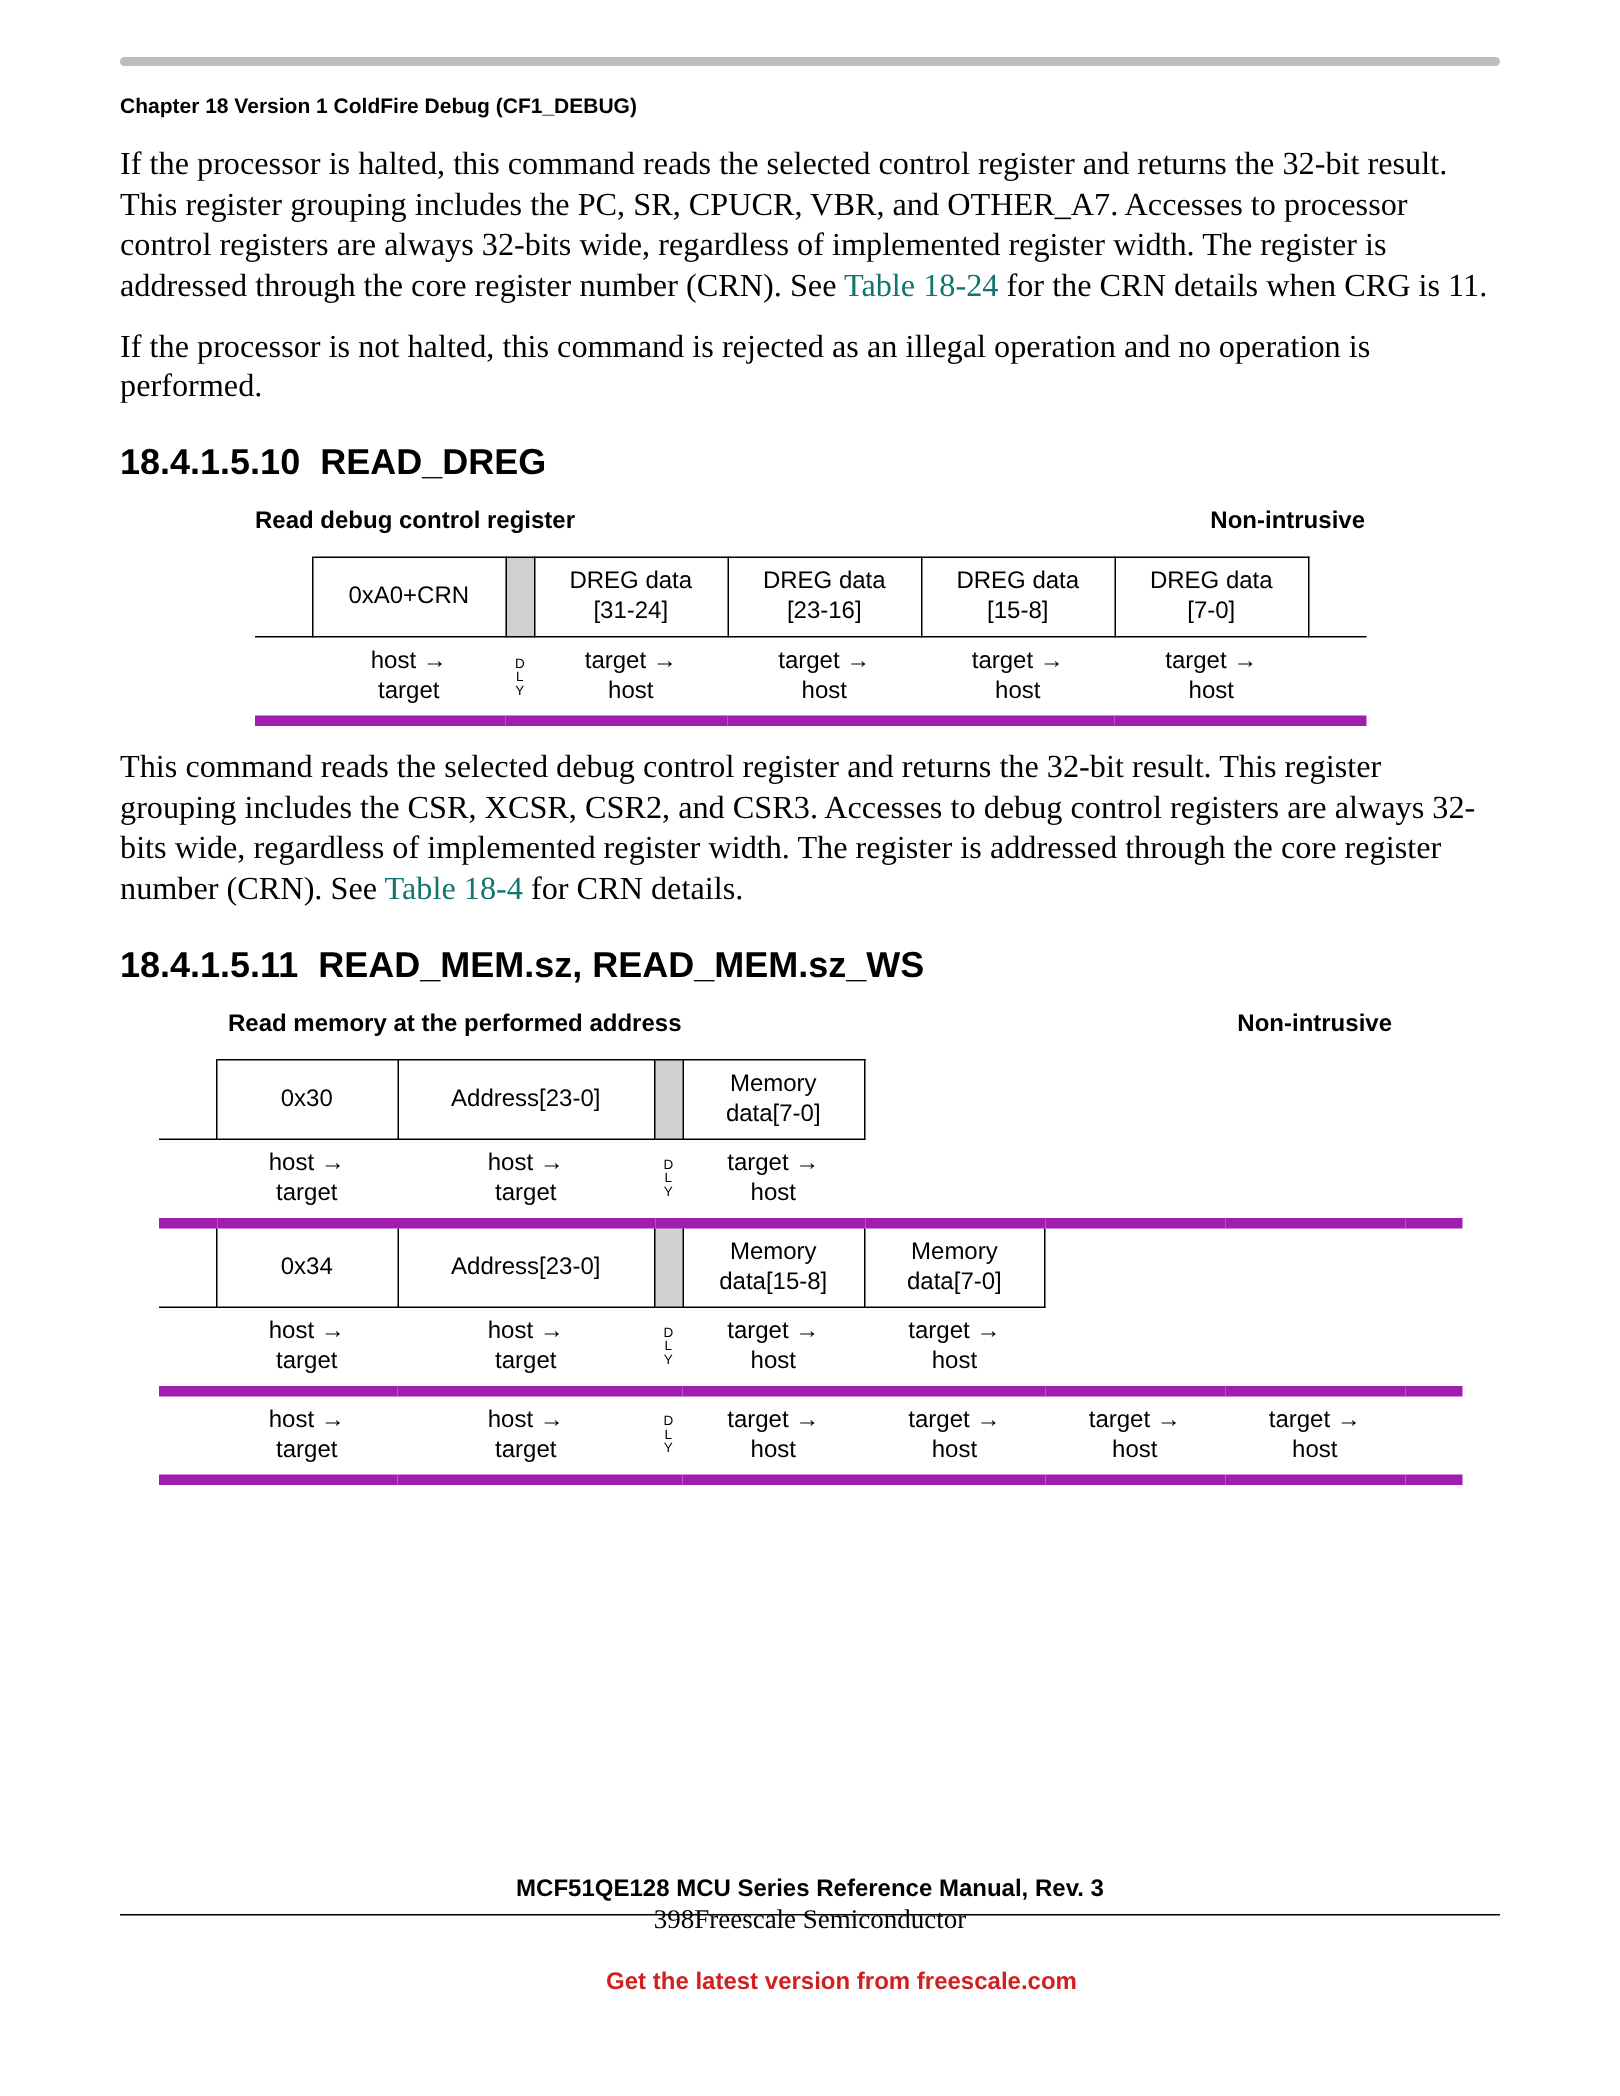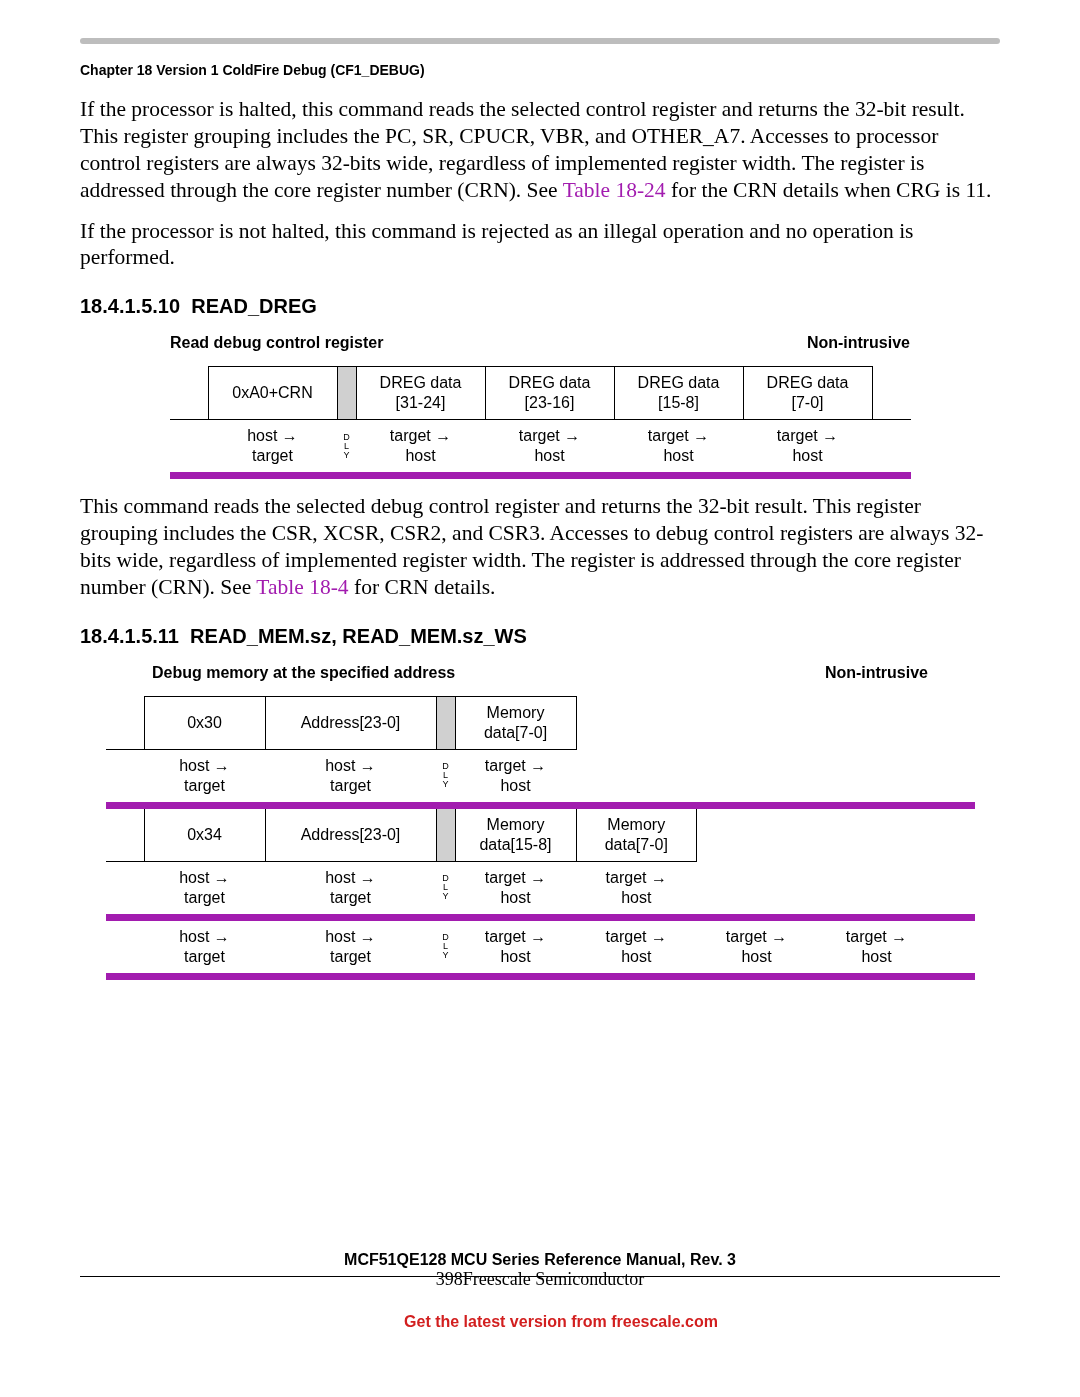--- a/index.html
+++ b/index.html
@@ -27,26 +27,26 @@
     font-weight: bold;
     margin: 18px 0 18px 0;
   }
   .body-text {
     font-family: "Times New Roman", Times, serif;
     font-size: 21.5px;
     line-height: 1.25;
     margin: 0 0 14px 0;
   }
   .link {
-    color: #a21caf;
+    color: #0f766e;
   }
   .section-heading {
     font-family: Arial, Helvetica, sans-serif;
     font-weight: bold;
-    font-size: 20px;
+    font-size: 24px;
     margin: 24px 0 16px 0;
   }
   .cmd-header {
     display: flex;
     justify-content: space-between;
     font-family: Arial, Helvetica, sans-serif;
     font-weight: bold;
     font-size: 16px;
     margin: 10px 90px 14px 90px;
   }
@@ -212,21 +212,21 @@
   <p class="body-text">
     <span>This command reads the selected debug control register and returns the 32-bit result. This register grouping includes the CSR, XCSR, CSR2, and CSR3. Accesses to debug control registers are always 32-bits wide, regardless of implemented register width. The register is addressed through the core register number (CRN). See </span><span class="link">Table 18-4</span><span> for CRN details.</span>
   </p>
 
   <div class="section-heading">
     <span>18.4.1.5.11</span>&nbsp;&nbsp;<span>READ_MEM.sz, READ_MEM.sz_WS</span>
   </div>
 
 
   <div class="cmd-header" style="margin-left:72px;margin-right:72px">
-    <span>Debug memory at the specified address</span>
+    <span>Read memory at the performed address</span>
     <span>Non-intrusive</span>
   </div>
 
   <table class="timing" style="margin-bottom:0">
     <tbody>
         <tr>
       <td class="lead" style="width:18px"></td>
       <td style="min-width:100px">0x30</td>
       <td style="min-width:150px">Address[23-0]</td>
       <td class="dly">&nbsp;</td>

